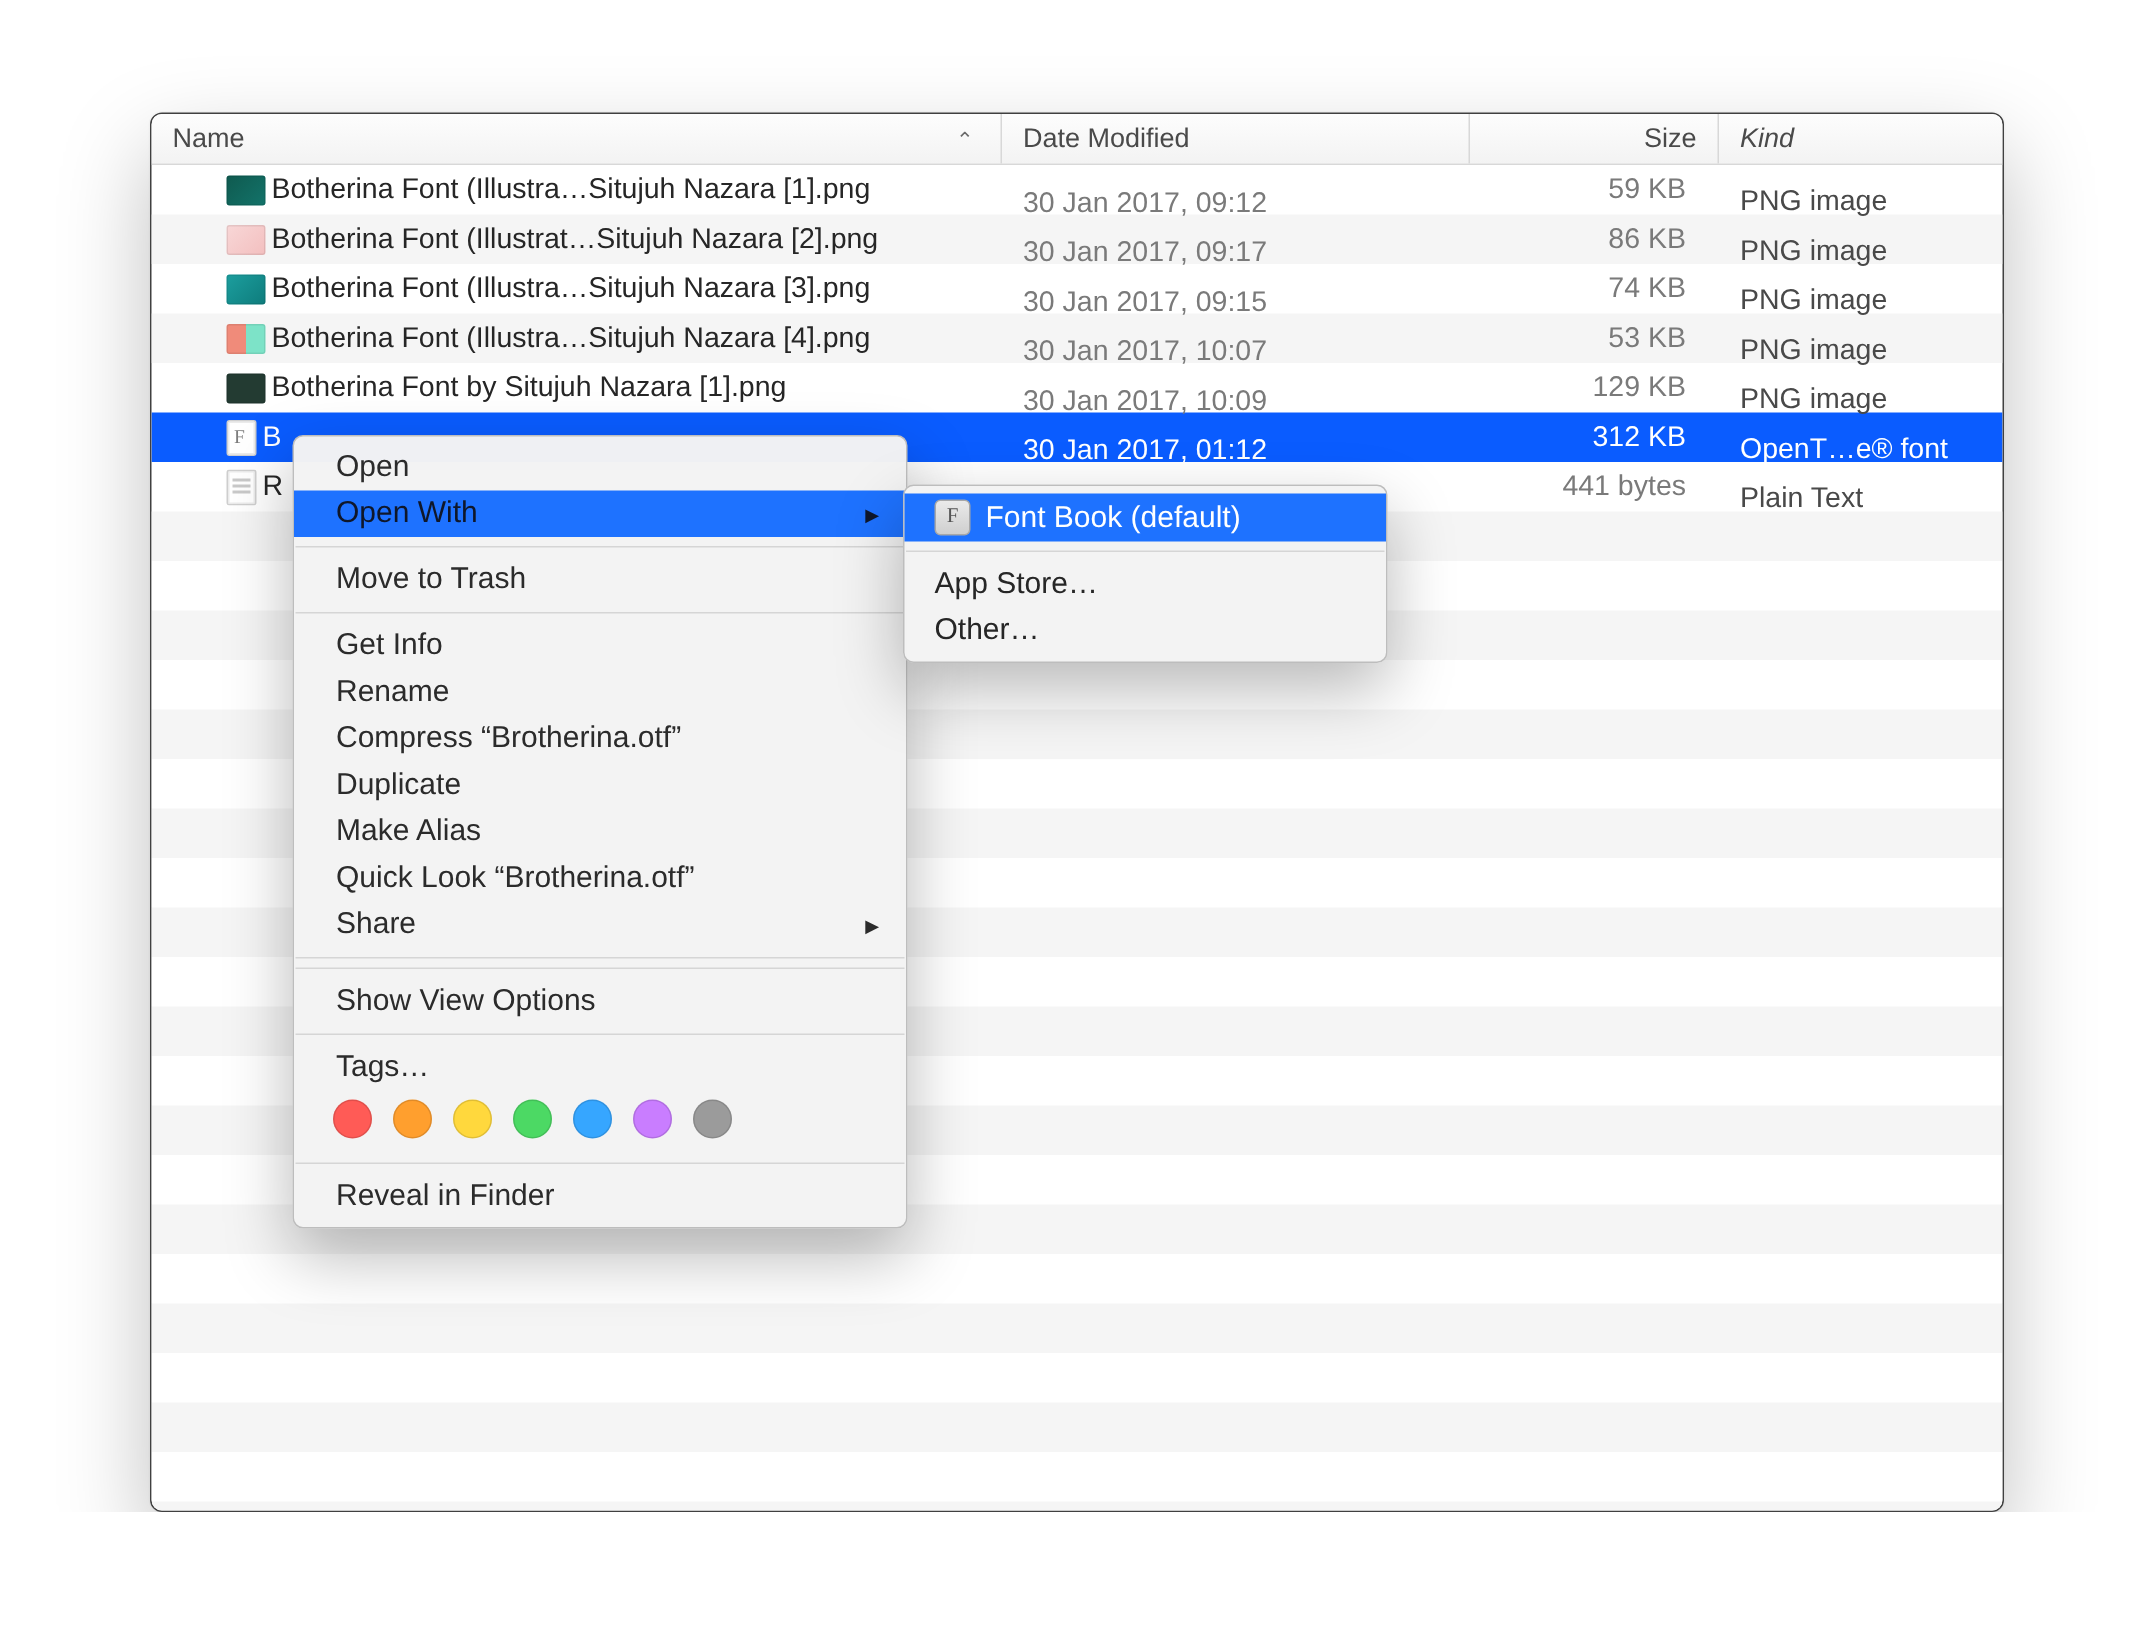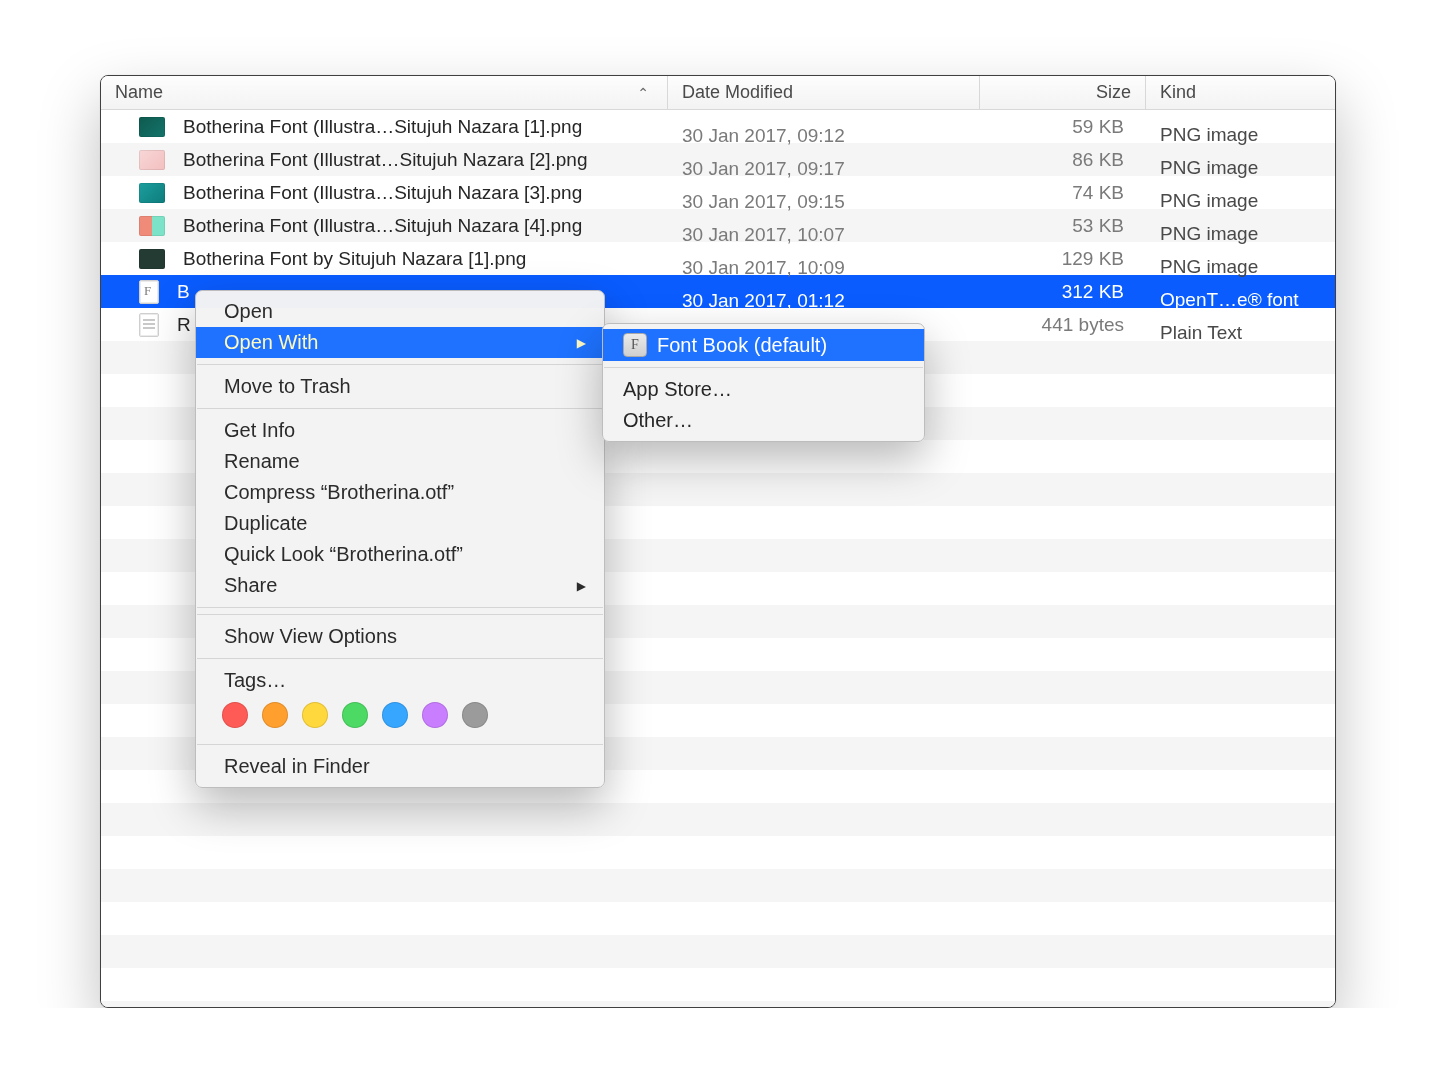--- a/index.html
+++ b/index.html
@@ -36,40 +36,40 @@
     display: flex;
     align-items: center;
     padding: 0 14px;
     border-right: 1px solid #d8d8d8;
     position: relative;
   }
   .header .col:last-child { border-right: none; }
   .col-name { flex: 0 0 567px; }
   .col-date { flex: 0 0 312px; }
   .col-size { flex: 0 0 166px; justify-content: flex-end; padding-right: 22px; }
-  .col-kind { flex: 1 1 auto; }
+  .col-kind { flex: 1 1 auto; font-style: italic; }
   .sort-caret {
     position: absolute;
     right: 18px; top: 50%;
     transform: translateY(-50%);
     font-size: 14px;
     color: #6a6a6a;
   }
 
   
   .rows { position: relative; }
   .row {
     display: flex;
     height: 33px;
     align-items: center;
   }
   .row.alt { background: #f5f5f5; }
   .row.selected { background: #0a5cff; color: #fff; }
   .row .c { display: flex; align-items: center; overflow: hidden; white-space: nowrap; }
-  .row .c-name { flex: 0 0 567px; padding-left: 38px; gap: 18px; }
+  .row .c-name { flex: 0 0 567px; padding-left: 50px; gap: 4px; }
   .row .c-date { flex: 0 0 313px; padding-left: 14px; color: #7a7a7a; margin-top: 18px; }
   .row .c-size { flex: 0 0 165px; justify-content: flex-end; padding-right: 22px; color: #7a7a7a; }
   .row .c-kind { flex: 1 1 auto; padding-left: 14px; color: #494949; margin-top: 16px; }
   .row.selected .c-date,
   .row.selected .c-size,
   .row.selected .c-kind { color: #fff; }
 
   
   .filler .stripe { height: 33px; }
   .filler .stripe:nth-child(odd) { background: #f5f5f5; }
@@ -129,21 +129,21 @@
   }
   .menu .item.has-sub::after {
     content: "▶";
     position: absolute;
     right: 18px; top: 50%;
     transform: translateY(-50%);
     font-size: 12px;
   }
   .menu .item.highlight {
     background: #1e72ff;
-    color: #fef9c3;
+    color: #0f172a;
   }
   .menu .sep {
     height: 1px;
     margin: 6px 1px;
     background: #d5d5d5;
   }
   .tag-row {
     display: flex;
     gap: 14px;
     padding: 6px 26px 10px 26px;
@@ -307,20 +307,21 @@
   <div class="menu">
     <div class="item">Open</div>
     <div class="item has-sub highlight">Open With</div>
     <div class="sep"></div>
     <div class="item">Move to Trash</div>
     <div class="sep"></div>
     <div class="item">Get Info</div>
     <div class="item">Rename</div>
     <div class="item">Compress “Brotherina.otf”</div>
     <div class="item">Duplicate</div>
+    <div class="item">Make Alias</div>
     <div class="item">Quick Look “Brotherina.otf”</div>
     <div class="item has-sub">Share</div>
     <div class="sep"></div>
     <div class="sep"></div>
     <div class="item">Show View Options</div>
     <div class="sep"></div>
     <div class="item">Tags…</div>
     <div class="tag-row" id="tagrow">
         <span class="tag-dot" style="background: rgb(255, 91, 86);"></span>
         <span class="tag-dot" style="background: rgb(255, 159, 46);"></span>

